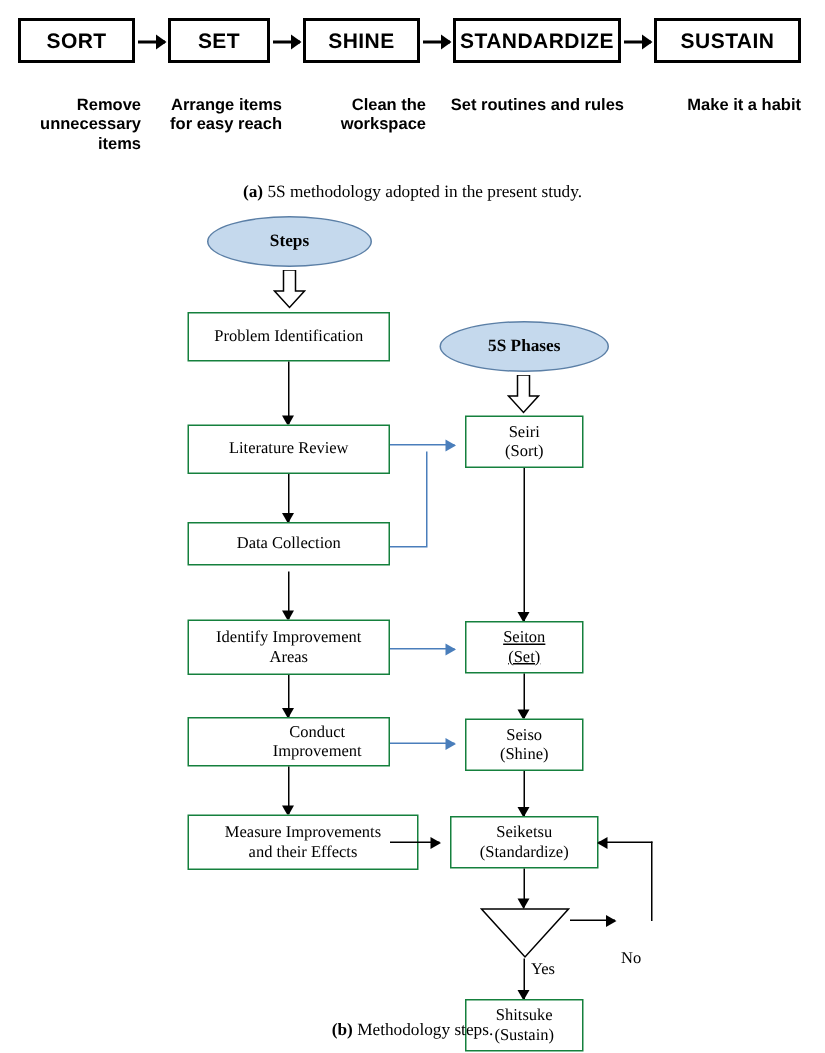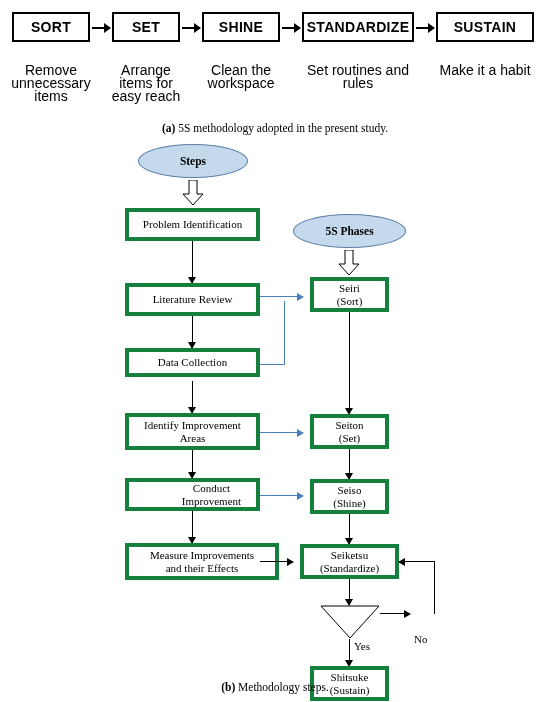--- a/index.html
+++ b/index.html
@@ -46,23 +46,23 @@
     content: "";
     position: absolute;
     right: -1px;
     top: -4px;
     border-left: 7px solid #000;
     border-top: 5px solid transparent;
     border-bottom: 5px solid transparent;
   }
   .s-caption {
     position: absolute;
-    text-align: center;
-    font-size: 14px;
-    font-weight: normal;
+    text-align: right;
+    font-size: 11px;
+    font-weight: bold;
     line-height: 13px;
   }
   #caption-a {
     position: absolute;
     left: 0;
     top: 122px;
     width: 550px;
     text-align: center;
     font-size: 11.5px;
     font-family: "Liberation Serif", serif;
@@ -71,21 +71,21 @@
 
   
   #part-b {
     position: absolute;
     left: 0; top: 136px;
     width: 550px;
     height: 550px;
   }
   .node {
     position: absolute;
-    border: 4px solid #15803d;
+    border: 1px solid #15803d;
     background: #fff;
     display: flex;
     align-items: center;
     justify-content: center;
     text-align: center;
     font-family: "Liberation Serif", serif;
     font-size: 11px;
     line-height: 12.5px;
     box-sizing: border-box;
   }
@@ -278,21 +278,21 @@
 
   <div class="node" style="left:310px; top:141px; width:79px; height:35px;">
     <div>
       <div>Seiri</div>
       <div>(Sort)</div>
     </div>
   </div>
 
   <div class="vline" style="left:349px; top:176px; height:102px;"></div>
 
-  <div class="node" style="left:310px; top:278px; width:79px; height:35px;">
+  <div class="node" style="left:310px; top:278px; width:79px; height:35px;text-decoration:underline;">
     <div>
       <div>Seiton</div>
       <div>(Set)</div>
     </div>
   </div>
 
   <div class="vline" style="left:349px; top:313px; height:30px;"></div>
 
   <div class="node" style="left:310px; top:343px; width:79px; height:35px;">
     <div>

